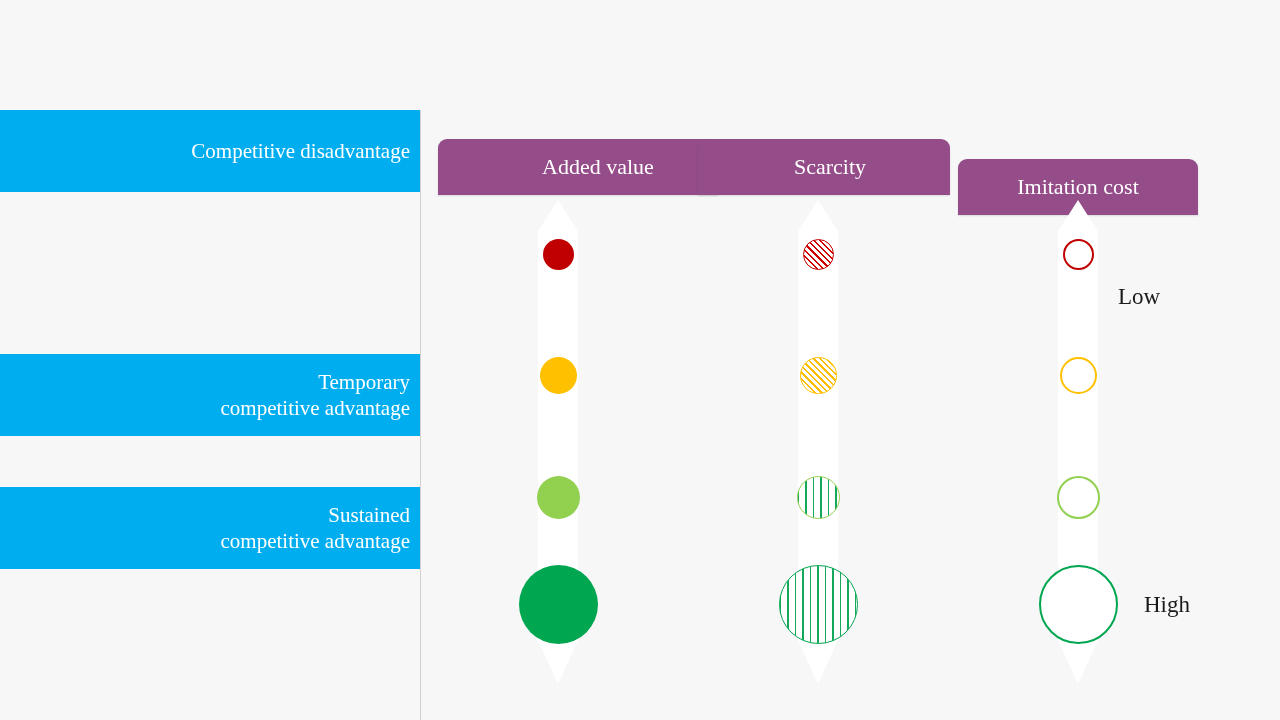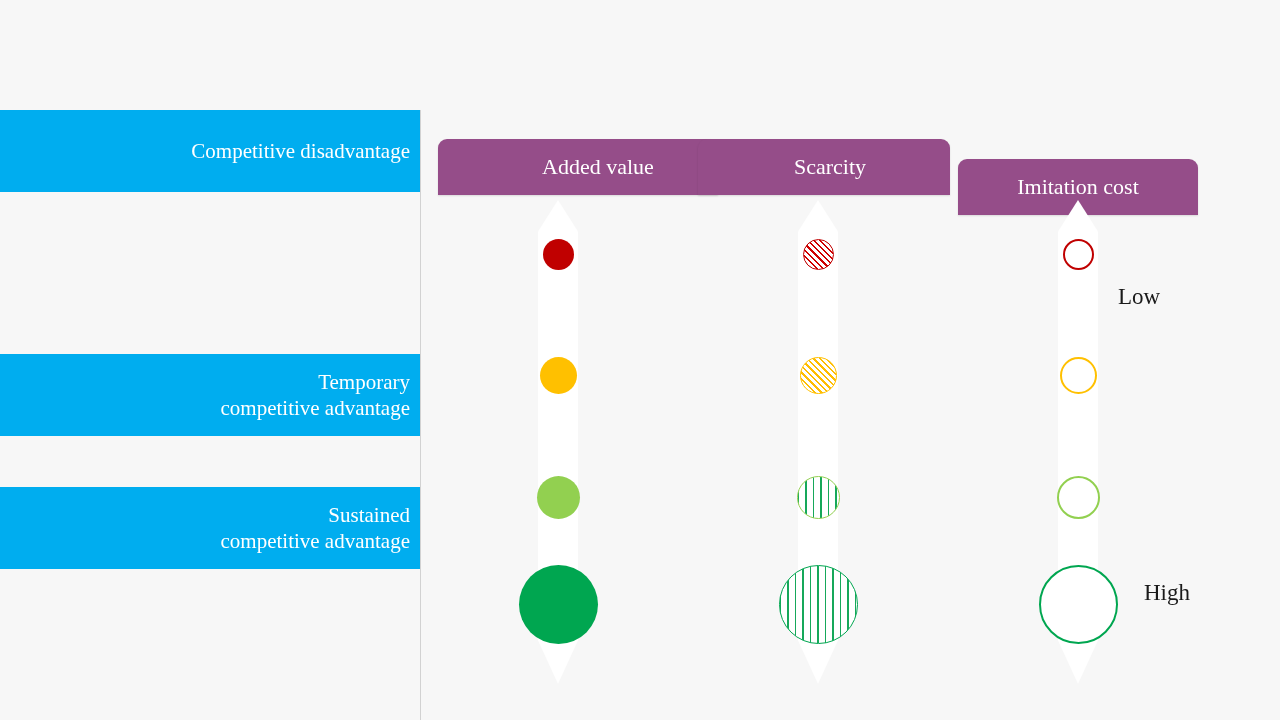--- a/index.html
+++ b/index.html
@@ -202,16 +202,16 @@
         <div class="marker hatch-amber" style="width: 37px; height: 37px; left: 799.5px; top: 246.5px; border: 1.5px solid rgb(255, 192, 0);"></div>
         <div class="marker hatch-green" style="width: 43px; height: 43px; left: 796.5px; top: 365.5px; border: 1.5px solid rgb(146, 208, 80);"></div>
         <div class="marker hatch-green" style="width: 79px; height: 79px; left: 778.5px; top: 454.5px; border: 1.5px solid rgb(0, 166, 80);"></div>
         <div class="marker outline" style="width: 31px; height: 31px; left: 1062.5px; top: 128.5px; border: 2px solid rgb(192, 0, 0);"></div>
         <div class="marker outline" style="width: 37px; height: 37px; left: 1059.5px; top: 246.5px; border: 2px solid rgb(255, 192, 0);"></div>
         <div class="marker outline" style="width: 43px; height: 43px; left: 1056.5px; top: 365.5px; border: 2px solid rgb(146, 208, 80);"></div>
         <div class="marker outline" style="width: 79px; height: 79px; left: 1038.5px; top: 454.5px; border: 2.5px solid rgb(0, 166, 80);"></div>
       </div>
 
     <div class="scale-label" id="scale-low" style="left:1118px; top:134px;margin-top:40px;">Low</div>
-    <div class="scale-label" id="scale-high" style="left:1144px; top:470px;">High</div>
+    <div class="scale-label" id="scale-high" style="left:1144px; top:482px;">High</div>
 
   </div>
 </div>
 
 </body></html>

